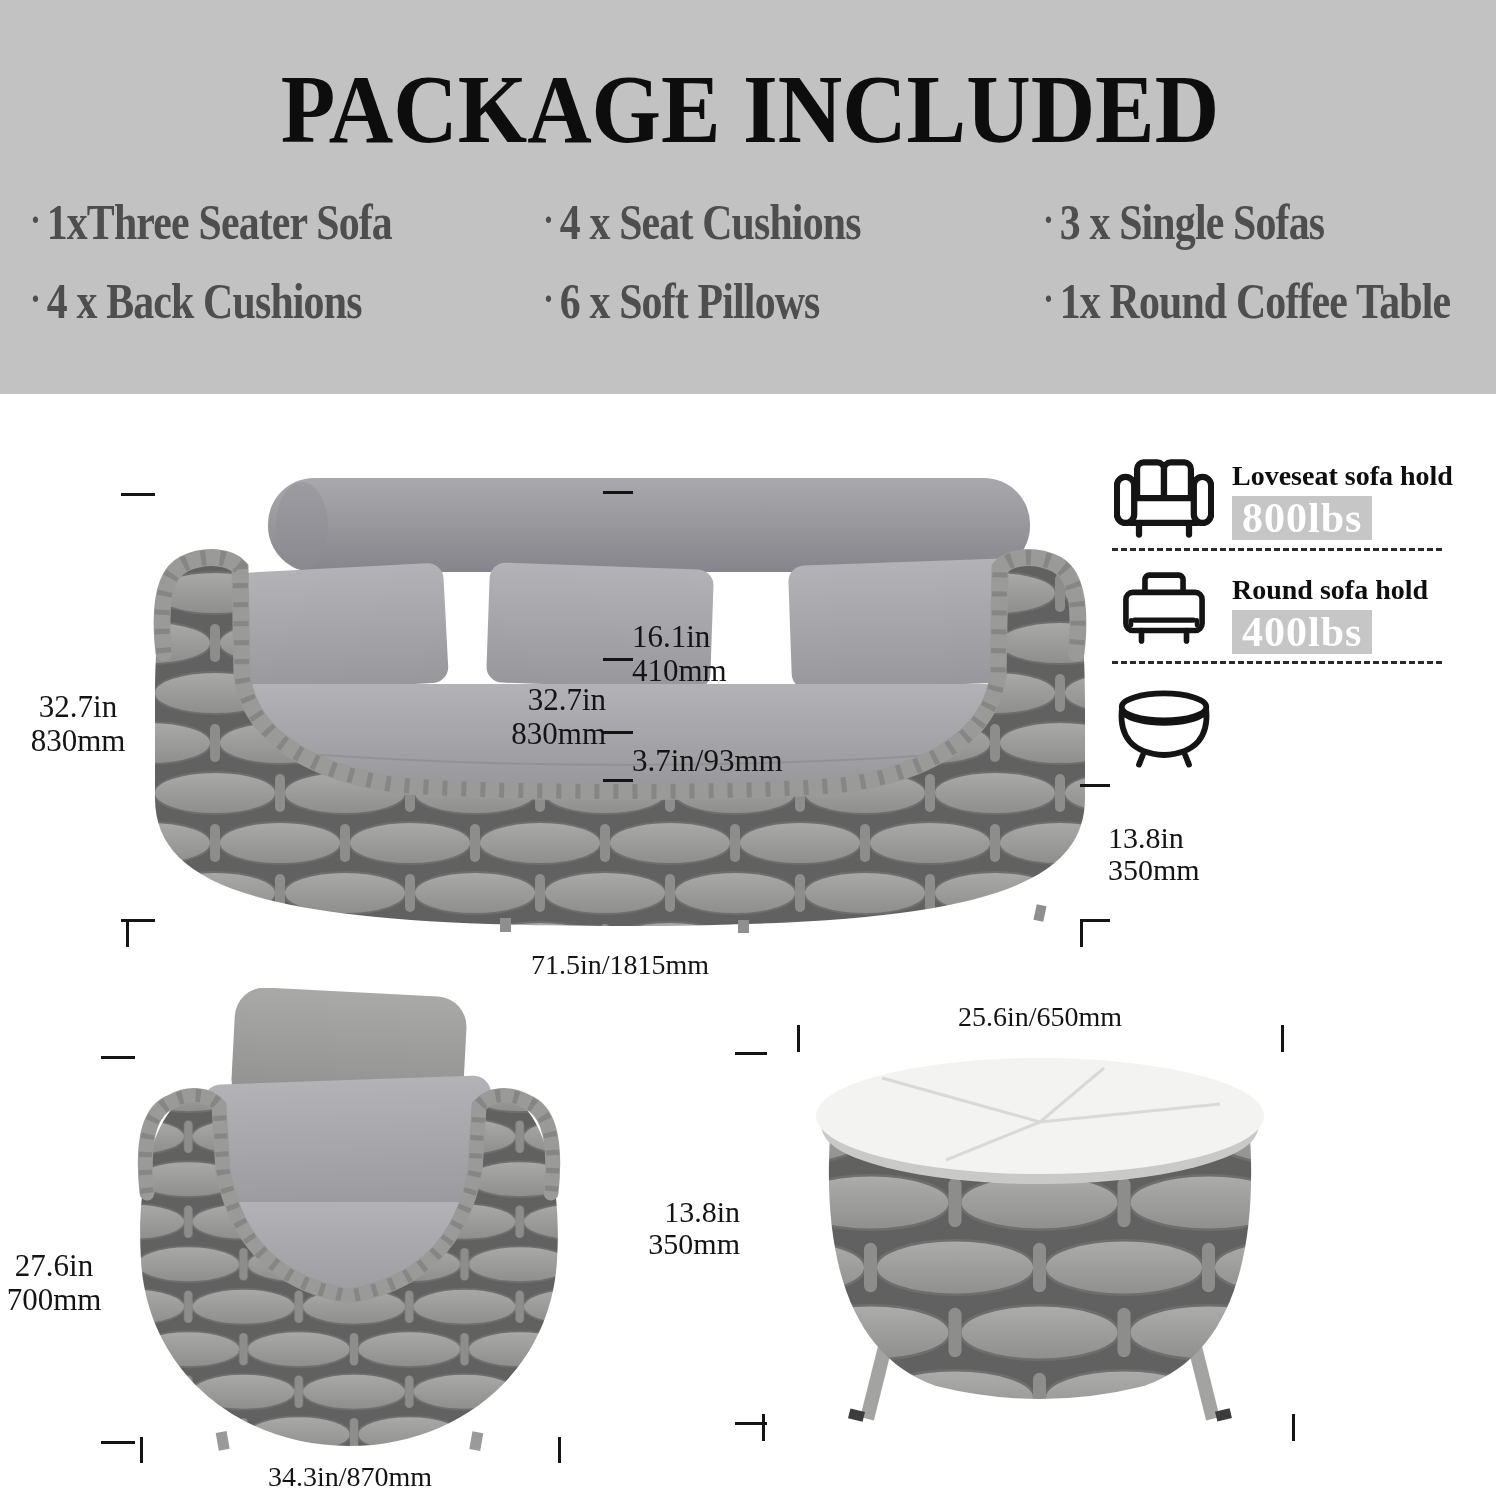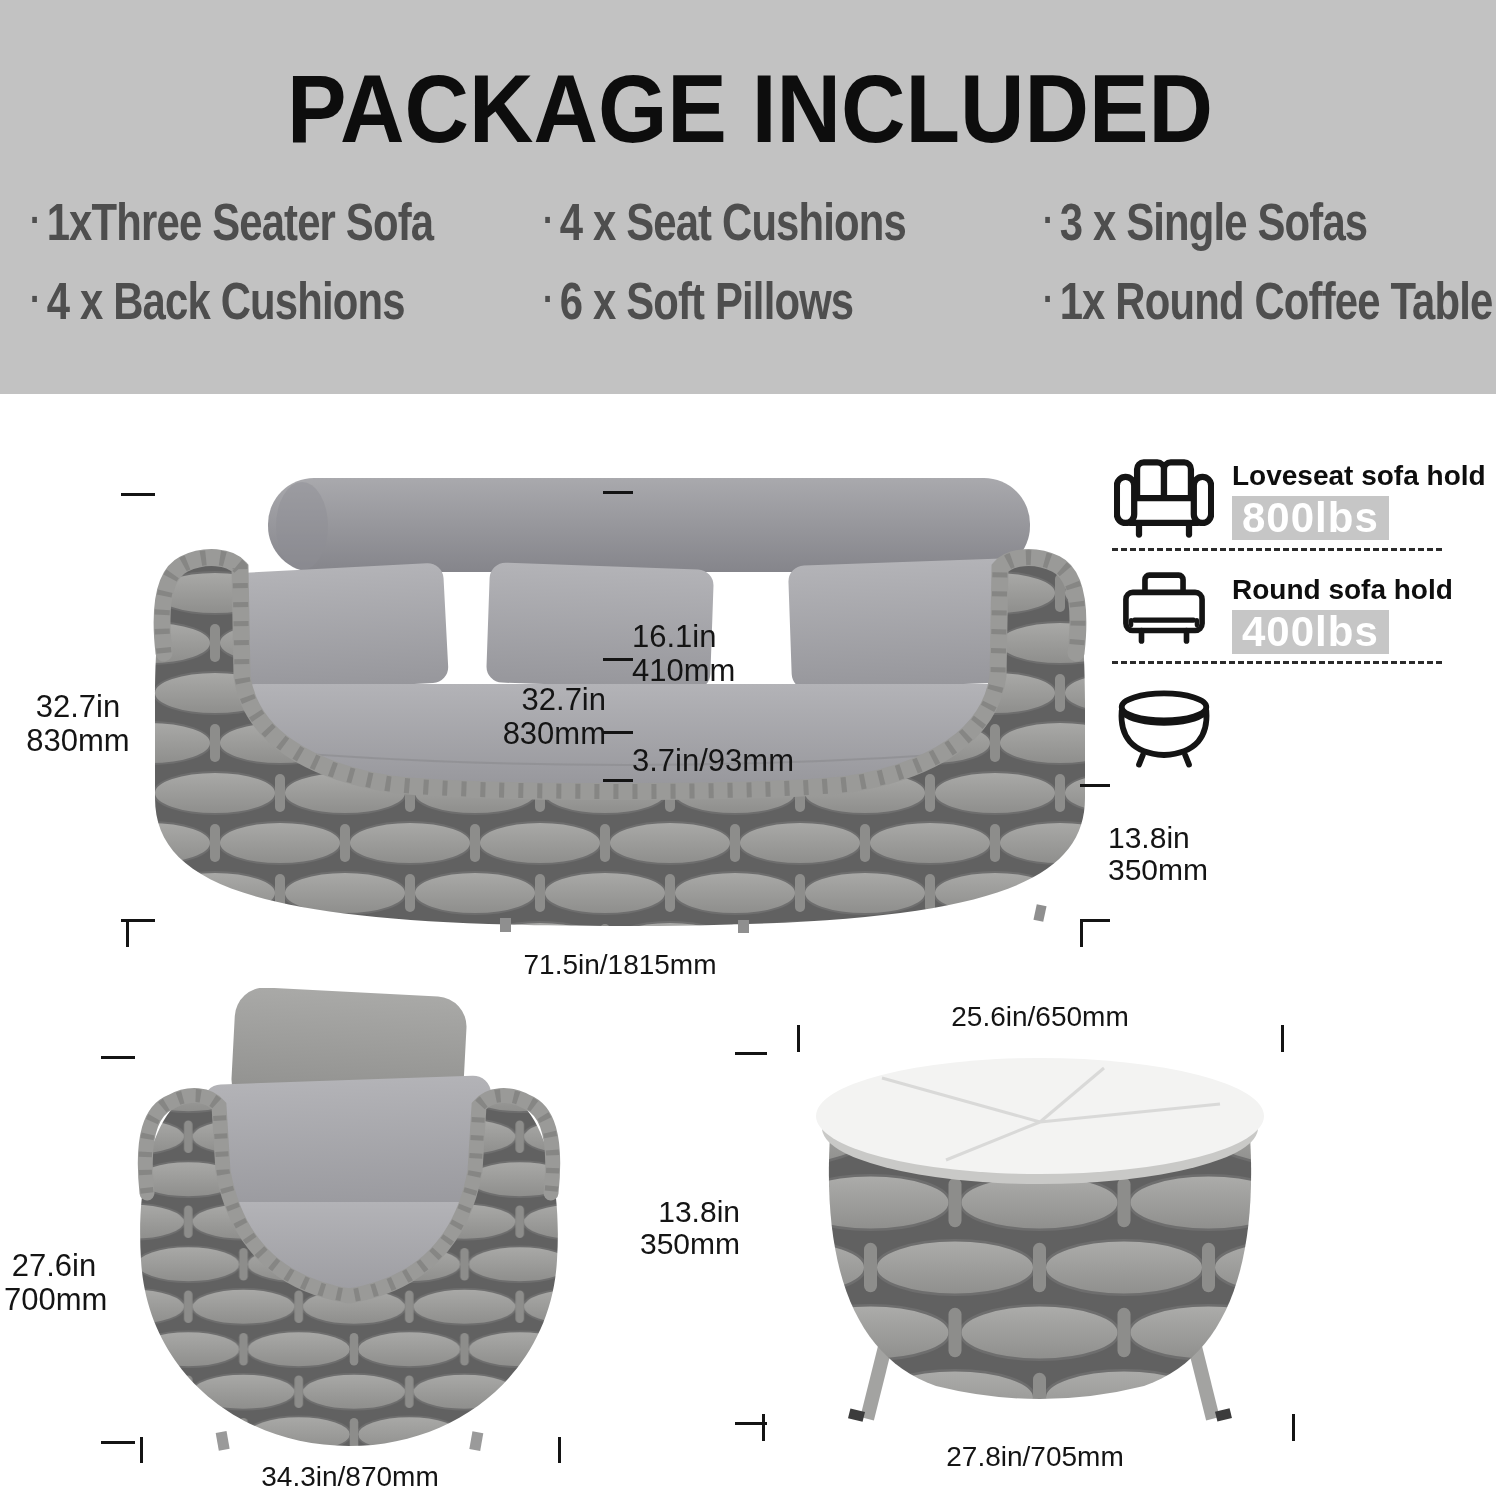--- a/index.html
+++ b/index.html
@@ -1,17 +1,17 @@
 <!DOCTYPE html>
 <html><head>
 <meta charset="utf-8">
 <style>
   html,body{margin:0;padding:0;background:#ffffff;}
   .page{position:relative;width:1496px;height:1489px;background:#ffffff;overflow:hidden;
-        font-family:Liberation Sans, sans-serif;}
+        font-family:Liberation Serif, serif;}
   
   .banner{position:absolute;left:0;top:0;width:1500px;height:394px;background:#c2c2c2;}
   .title{position:absolute;left:0;top:56px;width:1500px;text-align:center;
          font-size:93px;font-weight:bold;color:#0d0d0d;letter-spacing:0px;
          transform:scaleX(0.96) scaleY(1.04);transform-origin:50% 50%;white-space:nowrap;}
   .pkg-item{position:absolute;white-space:nowrap;font-size:51px;font-weight:600;color:#4e4e4e;
             letter-spacing:-1px;transform:scaleX(0.82);transform-origin:0 50%;}
   .pkg-item .dot{font-size:40px;vertical-align:6px;margin-right:8px;}
   
   .art{position:absolute;}
@@ -313,17 +313,14 @@
   <div class="tick" style="left:735px;top:1052px;width:32px;height:3px;"></div>
   <div class="tick" style="left:735px;top:1422px;width:32px;height:3px;"></div>
   <div class="dim-label t-right" style="left:600px;top:1196px;width:140px;font-size:30px;line-height:32px;">
     <span>13.8in</span>
       <span>350mm</span>
   </div>
 
   <div class="dl h" style="left:763px;top:1427px;width:531px;"></div>
   <div class="tick" style="left:762px;top:1414px;width:3px;height:27px;"></div>
   <div class="tick" style="left:1292px;top:1414px;width:3px;height:27px;"></div>
-  <div class="dim-label t-center one-line" style="left:880px;top:1440px;width:310px;">
-    <span>27.8in/705mm</span>
-  </div>
 
 </div>
 
 </body></html>

